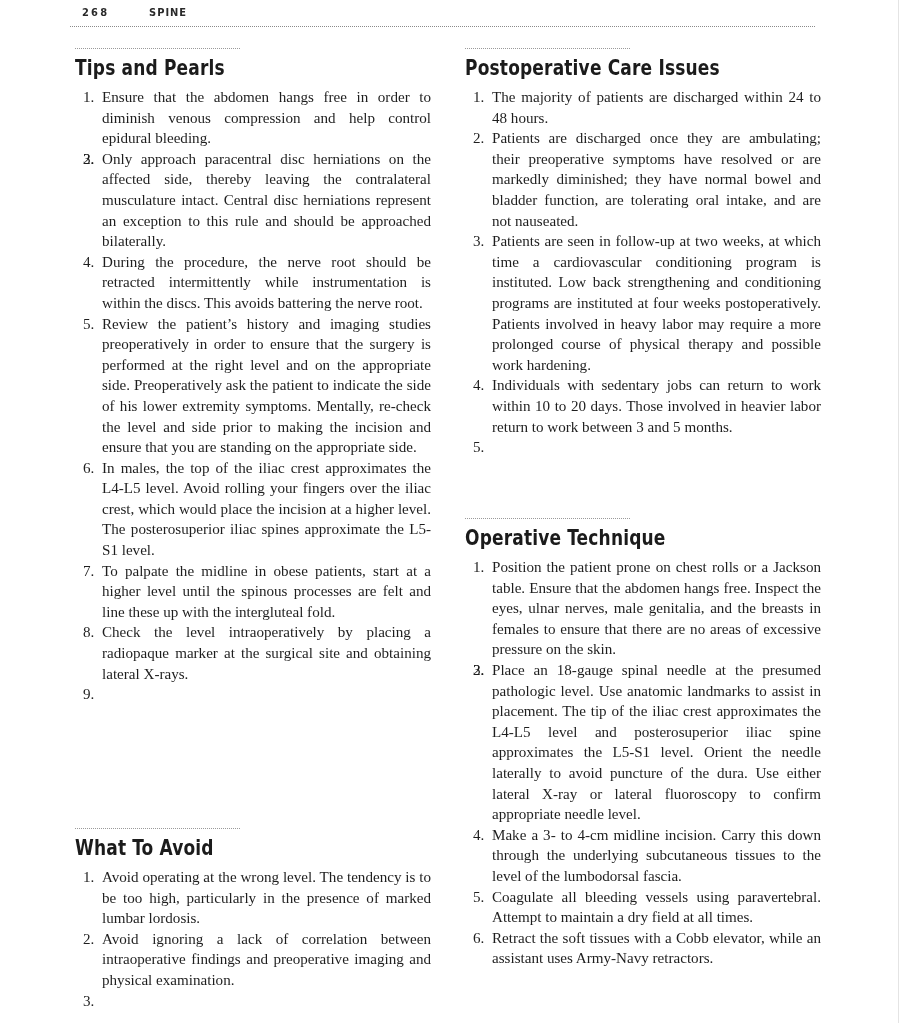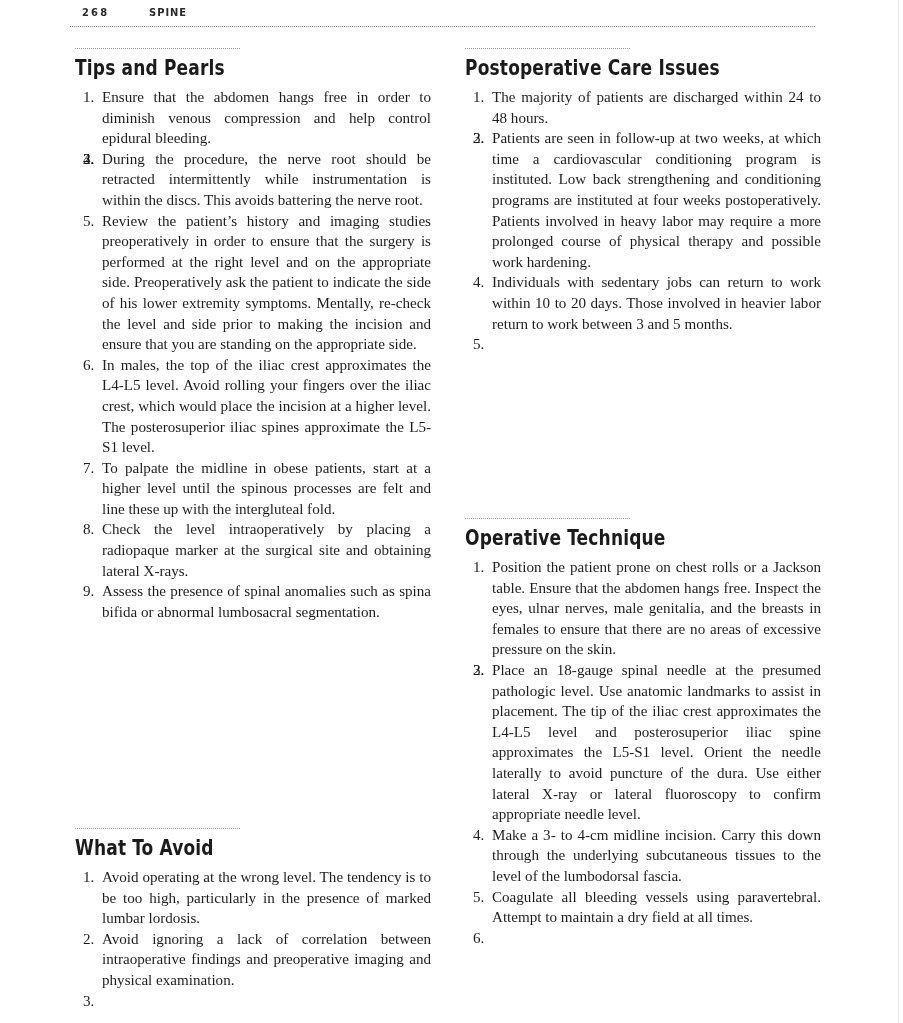--- a/index.html
+++ b/index.html
@@ -48,59 +48,59 @@
 </div>
 <div class="right-edge"></div>
 
 <div class="col left">
   <div class="section" style="top:48px">
     <div class="rule"></div>
     <h2>Tips and Pearls</h2>
     <ol>
         <li><span class="num">1.</span><span>Ensure that the abdomen hangs free in order to diminish venous compression and help control epidural bleeding.</span></li>
         <li><span class="num">2.</span></li>
-        <li><span class="num">3.</span></li>
+        <li><span class="num">3.</span><span>Only approach paracentral disc herniations on the affected side, thereby leaving the contralateral musculature intact. Central disc herniations represent an exception to this rule and should be approached bilaterally.</span></li>
         <li><span class="num">4.</span><span>During the procedure, the nerve root should be retracted intermittently while instrumentation is within the discs. This avoids battering the nerve root.</span></li>
         <li><span class="num">5.</span><span>Review the patient’s history and imaging studies preoperatively in order to ensure that the surgery is performed at the right level and on the appropriate side. Preoperatively ask the patient to indicate the side of his lower extremity symptoms. Mentally, re-check the level and side prior to making the incision and ensure that you are standing on the appropriate side.</span></li>
         <li><span class="num">6.</span><span>In males, the top of the iliac crest approximates the L4-L5 level. Avoid rolling your fingers over the iliac crest, which would place the incision at a higher level. The posterosuperior iliac spines approximate the L5-S1 level.</span></li>
         <li><span class="num">7.</span><span>To palpate the midline in obese patients, start at a higher level until the spinous processes are felt and line these up with the intergluteal fold.</span></li>
         <li><span class="num">8.</span><span>Check the level intraoperatively by placing a radiopaque marker at the surgical site and obtaining lateral X-rays.</span></li>
-        <li><span class="num">9.</span><span>Assess the presence of spinal anomalies such as spina bifida or abnormal lumbosacral segmentation.</span></li>
+        <li><span class="num">9.</span></li>
       </ol>
   </div>
 
   <div class="section" style="top:828px">
     <div class="rule"></div>
     <h2>What To Avoid</h2>
     <ol>
         <li><span class="num">1.</span><span>Avoid operating at the wrong level. The tendency is to be too high, particularly in the presence of marked lumbar lordosis.</span></li>
         <li><span class="num">2.</span><span>Avoid ignoring a lack of correlation between intraoperative findings and preoperative imaging and physical examination.</span></li>
         <li><span class="num">3.</span></li>
       </ol>
   </div>
 </div>
 
 <div class="col right">
   <div class="section" style="top:48px">
     <div class="rule"></div>
     <h2>Postoperative Care Issues</h2>
     <ol>
         <li><span class="num">1.</span><span>The majority of patients are discharged within 24 to 48 hours.</span></li>
-        <li><span class="num">2.</span></li>
+        <li><span class="num">2.</span><span>Patients are discharged once they are ambulating; their preoperative symptoms have resolved or are markedly diminished; they have normal bowel and bladder function, are tolerating oral intake, and are not nauseated.</span></li>
         <li><span class="num">3.</span><span>Patients are seen in follow-up at two weeks, at which time a cardiovascular conditioning program is instituted. Low back strengthening and conditioning programs are instituted at four weeks postoperatively. Patients involved in heavy labor may require a more prolonged course of physical therapy and possible work hardening.</span></li>
         <li><span class="num">4.</span><span>Individuals with sedentary jobs can return to work within 10 to 20 days. Those involved in heavier labor return to work between 3 and 5 months.</span></li>
         <li><span class="num">5.</span></li>
       </ol>
   </div>
 
   <div class="section" style="top:518px">
     <div class="rule"></div>
     <h2>Operative Technique</h2>
     <ol>
         <li><span class="num">1.</span><span>Position the patient prone on chest rolls or a Jackson table. Ensure that the abdomen hangs free. Inspect the eyes, ulnar nerves, male genitalia, and the breasts in females to ensure that there are no areas of excessive pressure on the skin.</span></li>
         <li><span class="num">2.</span></li>
         <li><span class="num">3.</span><span>Place an 18-gauge spinal needle at the presumed pathologic level. Use anatomic landmarks to assist in placement. The tip of the iliac crest approximates the L4-L5 level and posterosuperior iliac spine approximates the L5-S1 level. Orient the needle laterally to avoid puncture of the dura. Use either lateral X-ray or lateral fluoroscopy to confirm appropriate needle level.</span></li>
         <li><span class="num">4.</span><span>Make a 3- to 4-cm midline incision. Carry this down through the underlying subcutaneous tissues to the level of the lumbodorsal fascia.</span></li>
         <li><span class="num">5.</span><span>Coagulate all bleeding vessels using paravertebral. Attempt to maintain a dry field at all times.</span></li>
-        <li><span class="num">6.</span></li>
+        <li><span class="num">6.</span><span>Retract the soft tissues with a Cobb elevator, while an assistant uses Army-Navy retractors.</span></li>
       </ol>
   </div>
 </div>
 
 </body></html>

